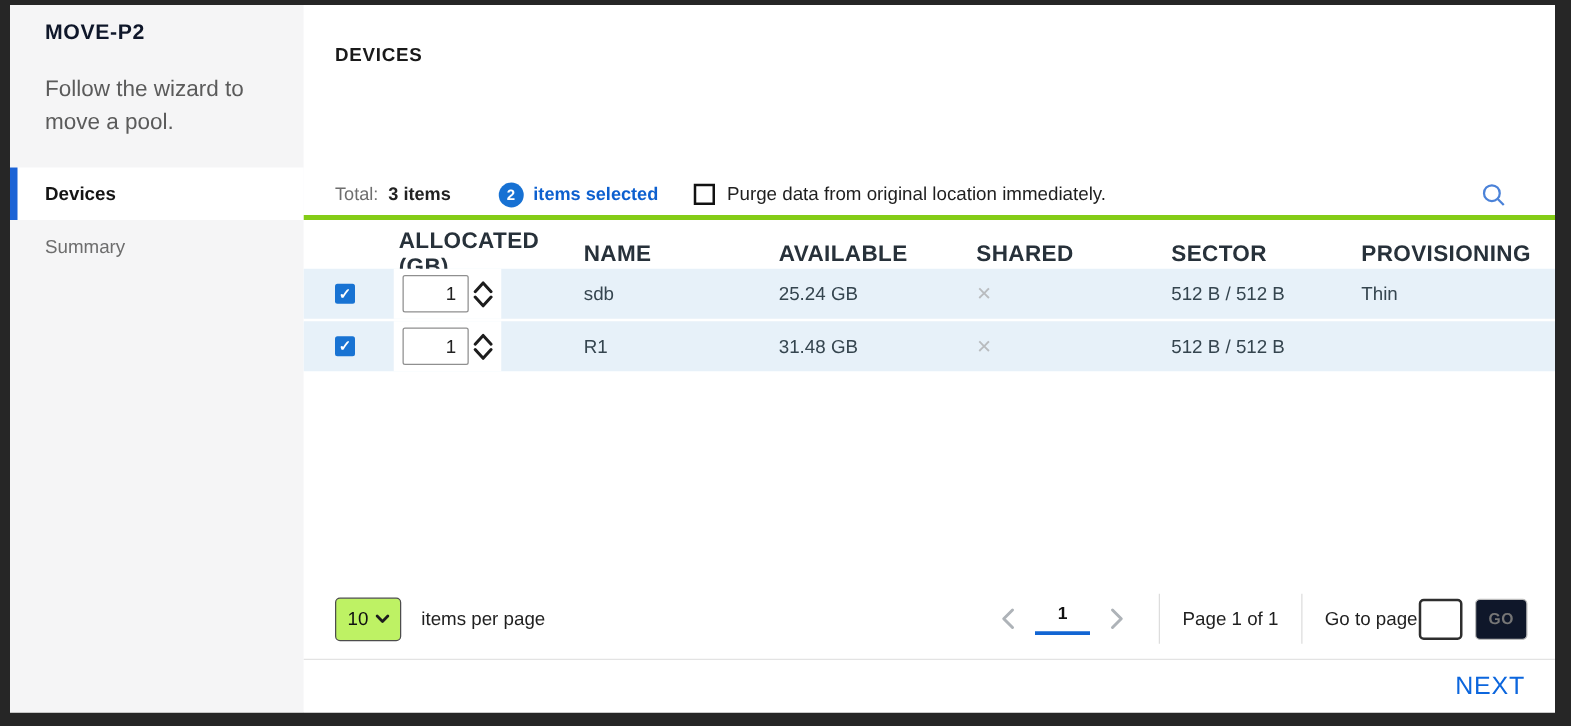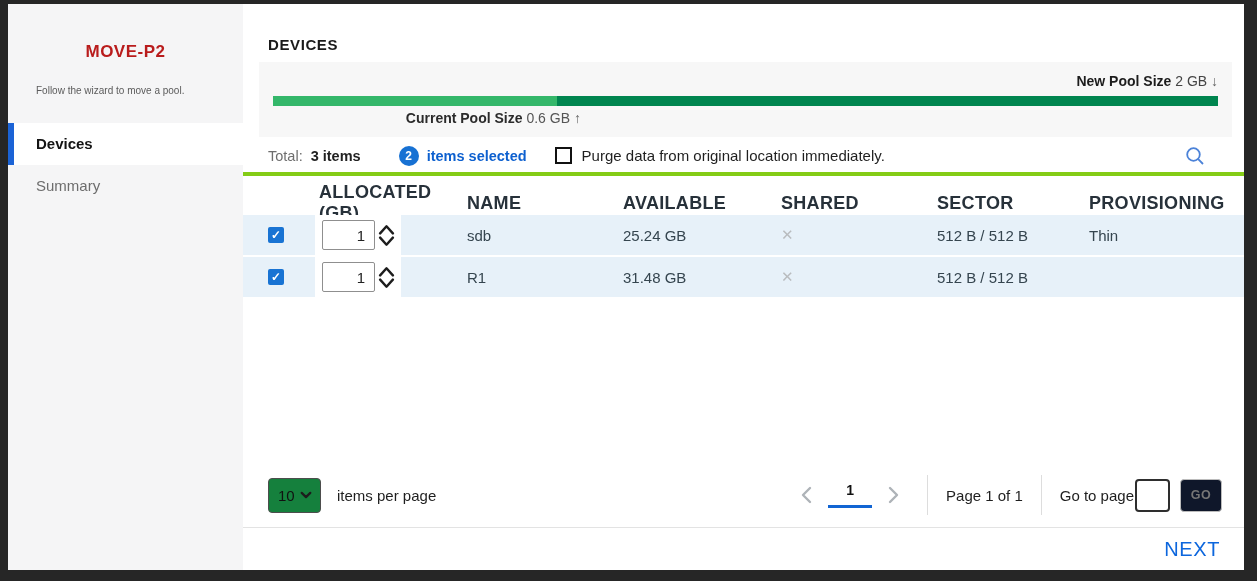--- a/index.html
+++ b/index.html
@@ -9,24 +9,24 @@
   .dialog {
     position:absolute; left:8px; top:4px; width:1236px; height:566px;
     background:#ffffff; display:flex;
   }
 
   
   .sidebar {
     width:235px; height:100%; background:#f5f5f6; flex:0 0 auto; position:relative;
   }
   .wizard-title {
-    padding:38px 28px 0 28px; font-size:17px; font-weight:bold; color:#b91c1c; letter-spacing:.5px;text-align:center;
+    padding:12px 28px 0 28px; font-size:17px; font-weight:bold; color:#0f172a; letter-spacing:.5px;
   }
   .wizard-desc {
-    padding:22px 30px 0 28px; font-size:10px; color:#5b5b5b; line-height:1.45;
+    padding:22px 30px 0 28px; font-size:18px; color:#5b5b5b; line-height:1.45;
   }
   .step-nav { margin-top:24px; }
   .step-item {
     height:42px; display:flex; align-items:center; padding-left:28px;
     font-size:15px; color:#6d6d6d; cursor:pointer; position:relative;
   }
   .step-item.active {
     background:#ffffff; color:#141414; font-weight:bold;
   }
   .step-item.active::before {
@@ -112,21 +112,21 @@
   .stepper-btns { display:flex; flex-direction:column; gap:1px; }
   .stepper-btns svg { display:block; cursor:pointer; }
   .shared-x { color:#b9bcbf; font-size:15px; }
 
   
   .pagination {
     position:absolute; left:25px; right:22px; top:470px; height:42px;
     display:flex; align-items:center; font-size:15px; color:#1f1f1f;
   }
   .page-size-select {
-    width:53px; height:35px; border:1px solid #4d4d4d; border-radius:4px; background:#15803d;
+    width:53px; height:35px; border:1px solid #4d4d4d; border-radius:4px; background:#bef264;
     display:flex; align-items:center; justify-content:space-between; padding:0 8px 0 9px;
     cursor:pointer; font-size:15px; color:#111;
   }
   .items-per-page { margin-left:16px; }
   .page-cluster { margin-left:auto; display:flex; align-items:center; }
   .page-chevron { padding:0 10px; cursor:pointer; display:flex; align-items:center; }
   .page-number {
     width:44px; text-align:center; font-weight:bold; font-size:14px; color:#111;
     border-bottom:3px solid #1265d3; padding-bottom:7px; margin:0 6px; cursor:pointer;
   }
@@ -168,35 +168,20 @@
       <div class="step-item">
         <span>Summary</span>
       </div>
     </div>
   </div>
 
   <div class="main">
 
     <div class="main-heading">DEVICES</div>
 
-    <div class="pool-panel">
-      <div class="new-pool-label">
-        <b>New Pool Size</b>
-        <span>2 GB</span>
-        <span class="arrow-glyph">↓</span>
-      </div>
-      <div class="pool-bar">
-        <div class="current-seg"></div>
-      </div>
-      <div class="current-pool-label">
-        <b>Current Pool Size</b>
-        <span>0.6 GB</span>
-        <span class="arrow-glyph">↑</span>
-      </div>
-    </div>
 
     <div class="toolbar">
       <span class="total-label">Total:</span>
       <span class="total-value">3 items</span>
       <span class="selected-badge">2</span>
       <span class="selected-label">items selected</span>
       <span class="purge-checkbox"></span>
       <span class="purge-label">Purge data from original location immediately.</span>
       <span class="search-btn">
         <svg width="22" height="22" viewBox="0 0 22 22" fill="none" stroke="#4b82d8" stroke-width="1.8">

